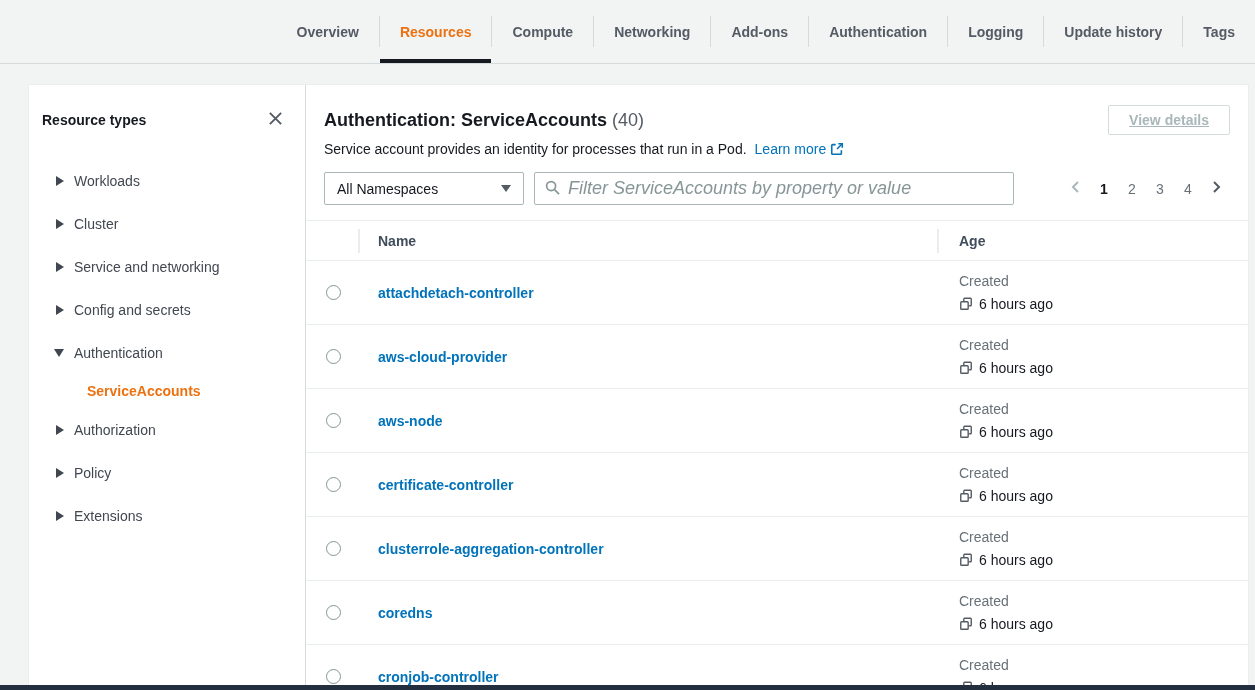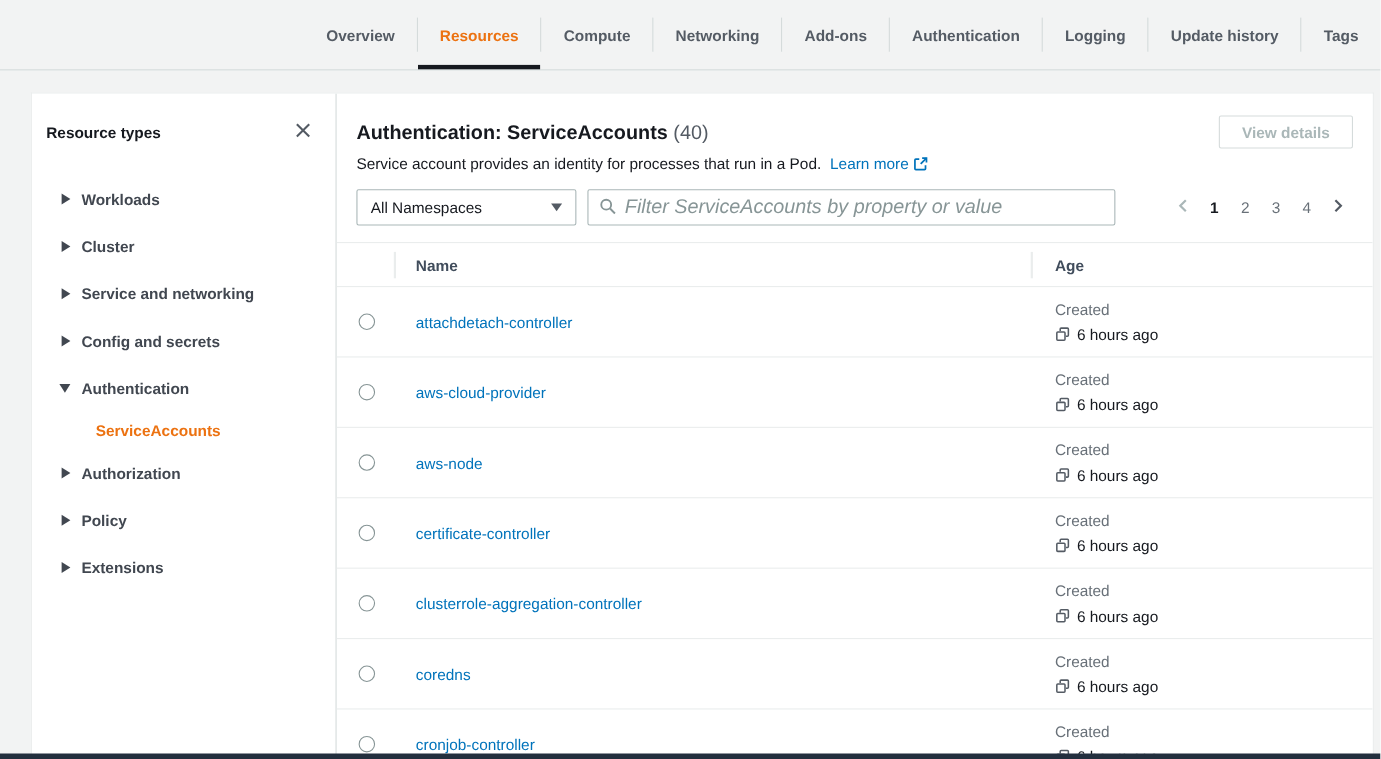--- a/index.html
+++ b/index.html
@@ -39,35 +39,35 @@
   .tree { margin-top:26px; }
   .tree-item { display:flex; align-items:center; height:43px; cursor:pointer; }
   .tri-right {
     width:0; height:0; margin-left:14px;
     border-left:8px solid #414750; border-top:5px solid transparent; border-bottom:5px solid transparent;
   }
   .tri-down {
     width:0; height:0; margin-left:12px;
     border-top:8px solid #414750; border-left:5px solid transparent; border-right:5px solid transparent;
   }
-  .tree-label { margin-left:10px; font-weight:700; color:#414750; }
+  .tree-label { margin-left:10px; font-weight:400; color:#414750; }
   .tree-child { display:flex; align-items:center; height:34px; padding-left:45px; cursor:pointer; }
   .tree-child-label { font-weight:700; color:#ec7211; }
 
   
   .main { flex:1; overflow:hidden; display:flex; flex-direction:column; }
   .main-head { padding:20px 18px 0 18px; }
   .title-row { display:flex; justify-content:space-between; align-items:flex-start; }
   .page-title { font-size:18px; color:#16191f; line-height:30px; }
   .page-title .t-bold { font-weight:700; }
   .page-title .t-count { font-weight:400; color:#545b64; }
   .btn-secondary {
     background:#fff; border:1px solid #d5dbdb; border-radius:2px;
     padding:6px 20px; font-size:14px; font-weight:700; color:#aab7b8;
-    font-family:inherit; cursor:default;
+    font-family:inherit; cursor:default;text-decoration:underline;
   }
   .desc-row { margin-top:6px; color:#16191f; }
   .learn-more { color:#0073bb; margin-left:8px; text-decoration:none; cursor:pointer; }
   .ext-icon { margin-left:4px; vertical-align:-2px; }
 
   .filter-row { display:flex; align-items:center; margin-top:13px; }
   .ns-select {
     width:200px; height:33px; border:1px solid #aab7b8; border-radius:2px; background:#fff;
     display:flex; align-items:center; justify-content:space-between;
     padding:0 12px; cursor:pointer; color:#16191f;
@@ -102,21 +102,21 @@
   .th-name::before, .th-age::before {
     content:""; position:absolute; left:-2px; top:8px; height:24px; width:2px; background:#eaeded;
   }
   .th-age::before { left:0; }
   .th-age { padding-left:22px; }
   .row { height:64px; border-bottom:1px solid #eaeded; }
   .radio-cell { display:flex; justify-content:center; }
   .radio {
     width:15px; height:15px; border-radius:50%; border:1px solid #879596; background:#fff; cursor:pointer;
   }
-  .name-cell { padding-left:18px; }
+  .name-cell { padding-left:18px;font-weight:bold; }
   .name-link { color:#0073bb; text-decoration:none; cursor:pointer; }
   .age-cell { padding-left:22px; line-height:20px; }
   .age-created { color:#687078; }
   .age-value { display:flex; align-items:center; margin-top:3px; color:#16191f; }
   .copy-icon { margin-right:6px; display:flex; cursor:pointer; }
 
   
   .footer-bar { position:absolute; left:0; bottom:0; width:100%; height:5px; background:#232f3e; z-index:5; }
 </style>
 </head>

